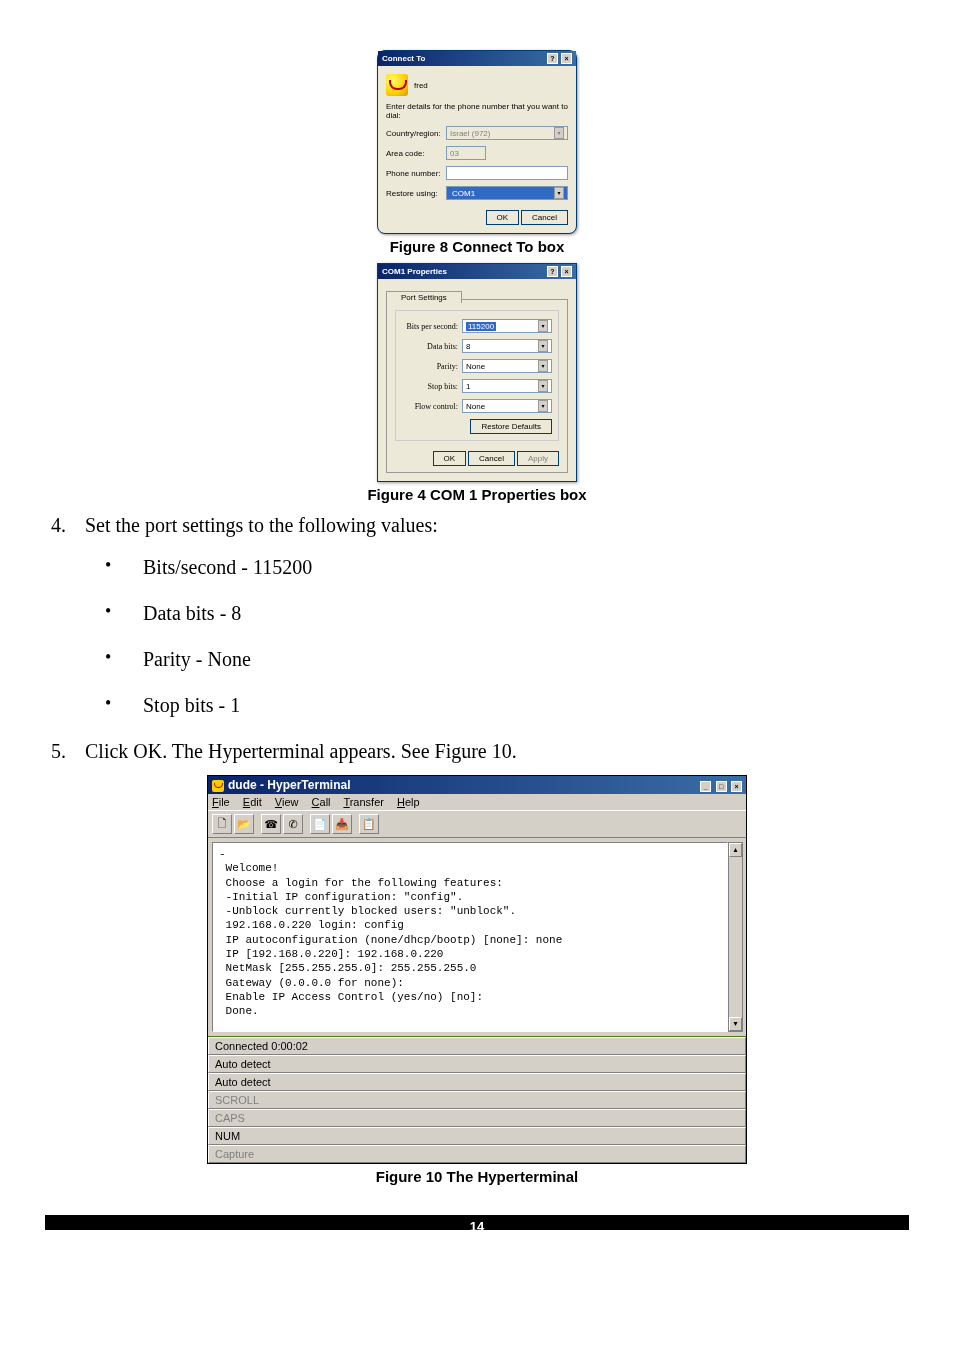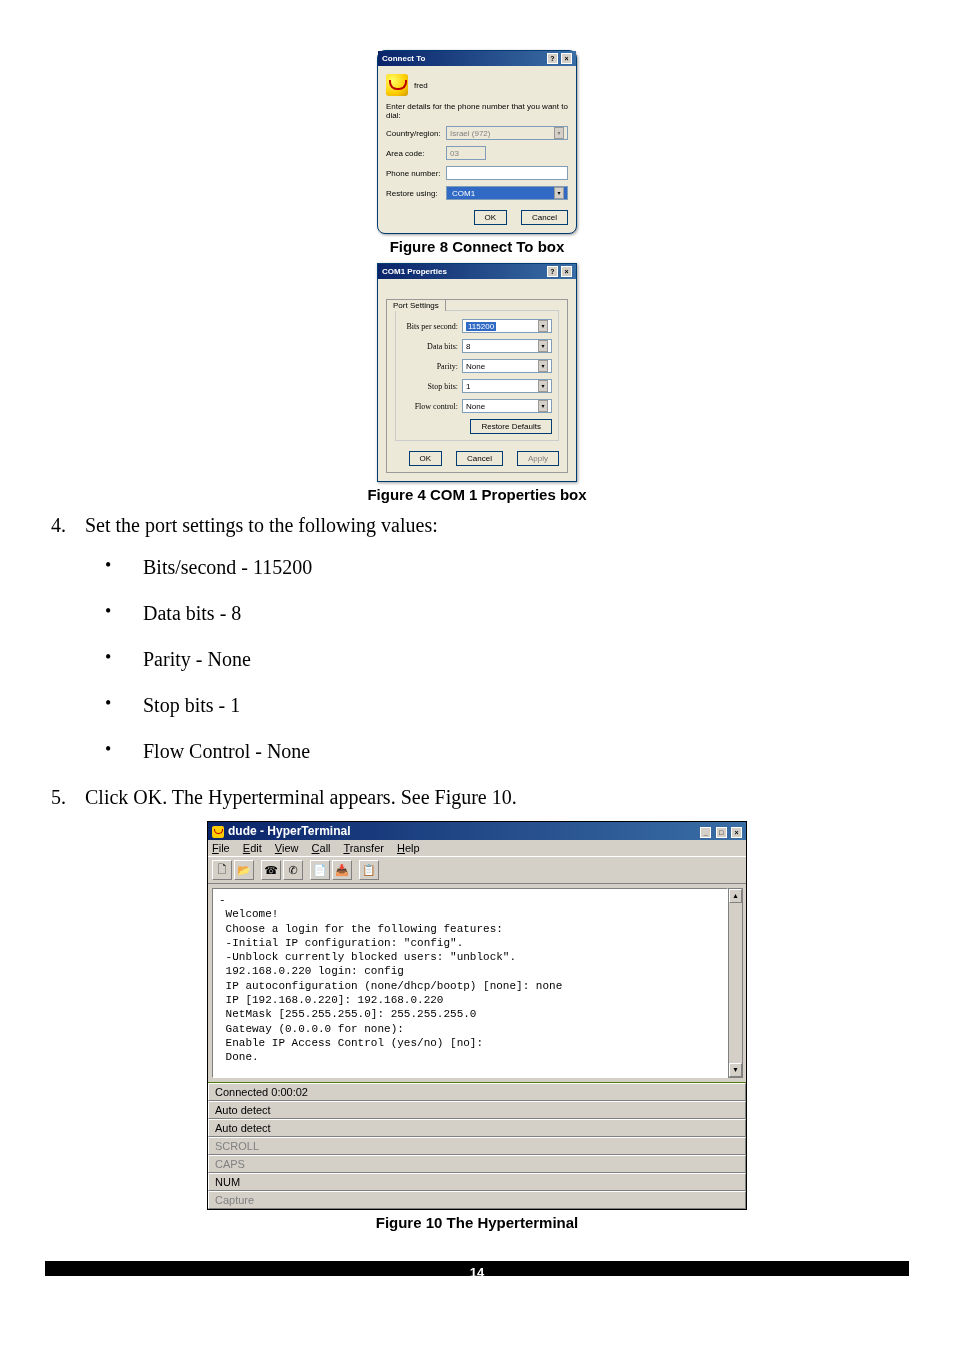--- a/index.html
+++ b/index.html
@@ -71,21 +71,21 @@
     .field.disabled { background:#ece9d8; color:#808080;}
     .field .dropdown-arrow {
       margin-left:auto;
       width:10px;height:12px;
       background:#d4d0c8;
       border:1px solid #999;
       text-align:center;
       line-height:10px;
       font-size:6px;
     }
-    .btn-row { display:flex; justify-content:flex-end; gap:14px; margin-top:10px;}
+    .btn-row { display:flex; justify-content:flex-end; gap:2px; margin-top:10px;}
     .btn {
       font-size:8px;
       background:#ece9d8;
       border:1px solid #003c74;
       padding:2px 10px;
     }
     .figure-caption {
       text-align:center;
       font-family: Arial, sans-serif;
       font-weight:bold;
@@ -101,21 +101,21 @@
     .ol-text { flex:1;}
     ul.bullet {
       list-style: none;
       margin: 14px 0 14px 60px;
     }
     ul.bullet li { position:relative; padding-left:38px; margin-bottom:18px;}
     ul.bullet li::before { content:"•"; position:absolute; left:0; font-size:18px; top:0;}
     
     .dialog.com { width:200px;}
     .dialog.com .tab {
-      position:relative; top:12px; display:inline-block; background:#ece9d8; border:1px solid #999; border-bottom:none; padding:1px 6px; font-size:8px;
+      position:relative; top:4px; display:inline-block; background:#ece9d8; border:1px solid #999; border-bottom:none; padding:1px 14px; font-size:8px;
     }
     .dialog.com .tabpanel { border:1px solid #999; padding:10px 8px 6px 8px;}
     .dialog.com .row label { width:60px; text-align:right; padding-right:4px;font-family:Liberation Serif, serif;}
     .dialog.com .group { border:1px solid #ccc; padding:8px 6px 6px 6px; margin-bottom:6px;}
     .dialog.com .restore { text-align:right; margin-top:4px;}
     
     .dialog.connectto { width:200px;border-radius:8px;}
     .icon-tel {
       width:22px;height:22px; margin-right:6px;
       background: radial-gradient(circle at 30% 30%, #ff6 0%, #ffcc00 60%, #cc9900 100%);
@@ -271,21 +271,20 @@
   <div class="instructions">
     <div class="ol-item">
       <span class="ol-num">4.</span>
       <span class="ol-text">Set the port settings to the following values:</span>
     </div>
     <ul class="bullet">
       <li>Bits/second - 115200</li>
       <li>Data bits - 8</li>
       <li>Parity - None</li>
       <li>Stop bits - 1</li>
-      <li>Flow Control - None</li>
     </ul>
     <div class="ol-item">
       <span class="ol-num">5.</span>
       <span class="ol-text">Click OK. The Hyperterminal appears. See Figure 10.</span>
     </div>
   </div>
 
   <div class="htwin">
     <div class="titlebar">
       <span><span class="ht-title-icon"></span><span>dude - HyperTerminal</span></span>

